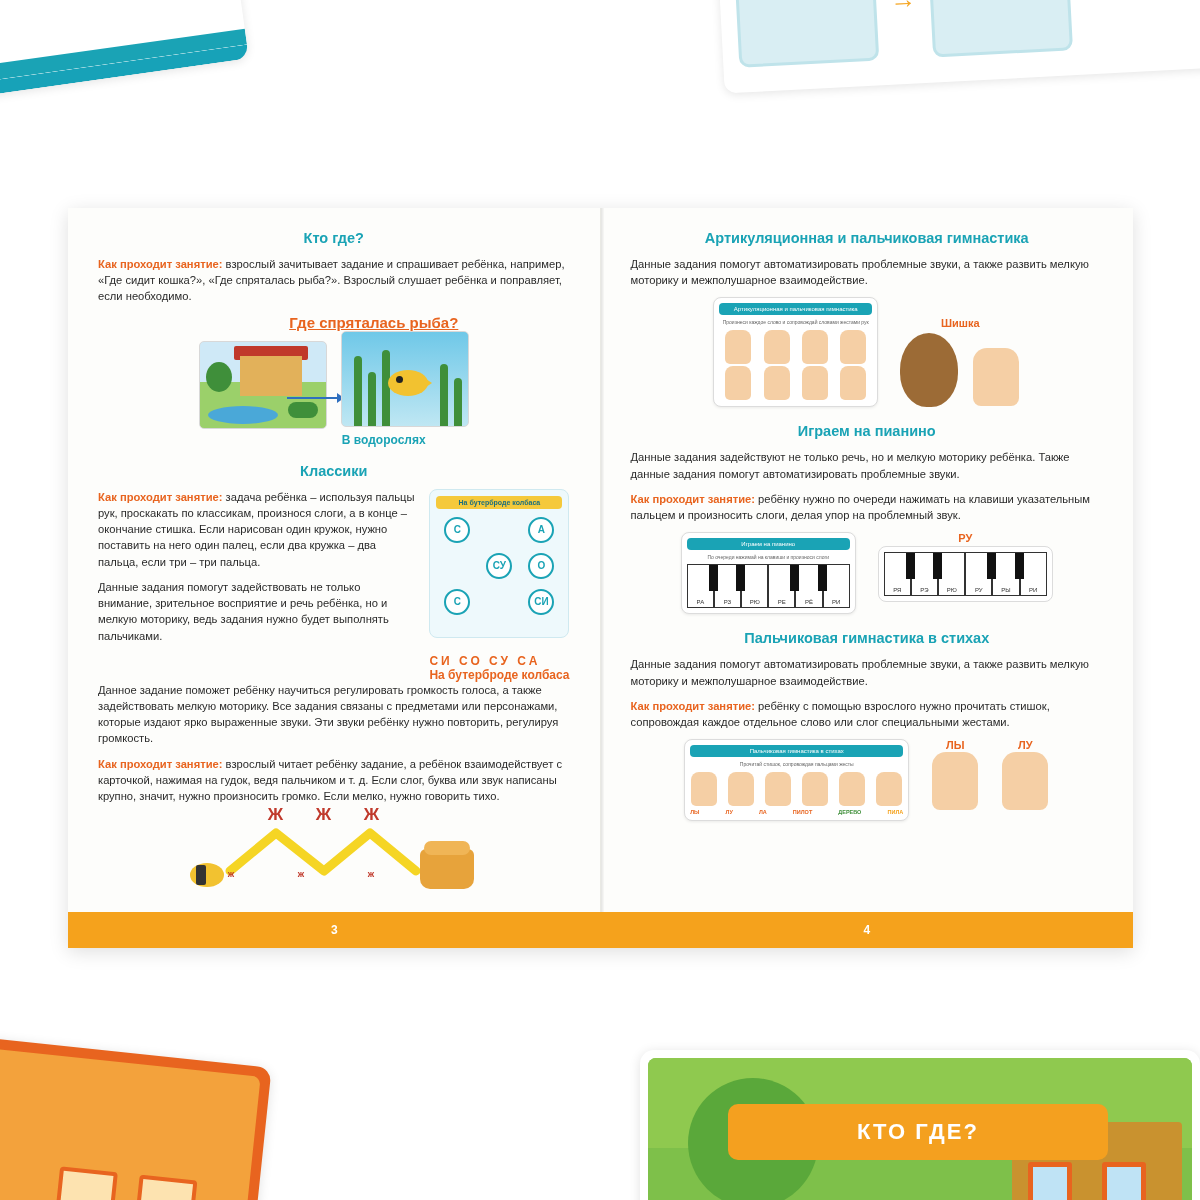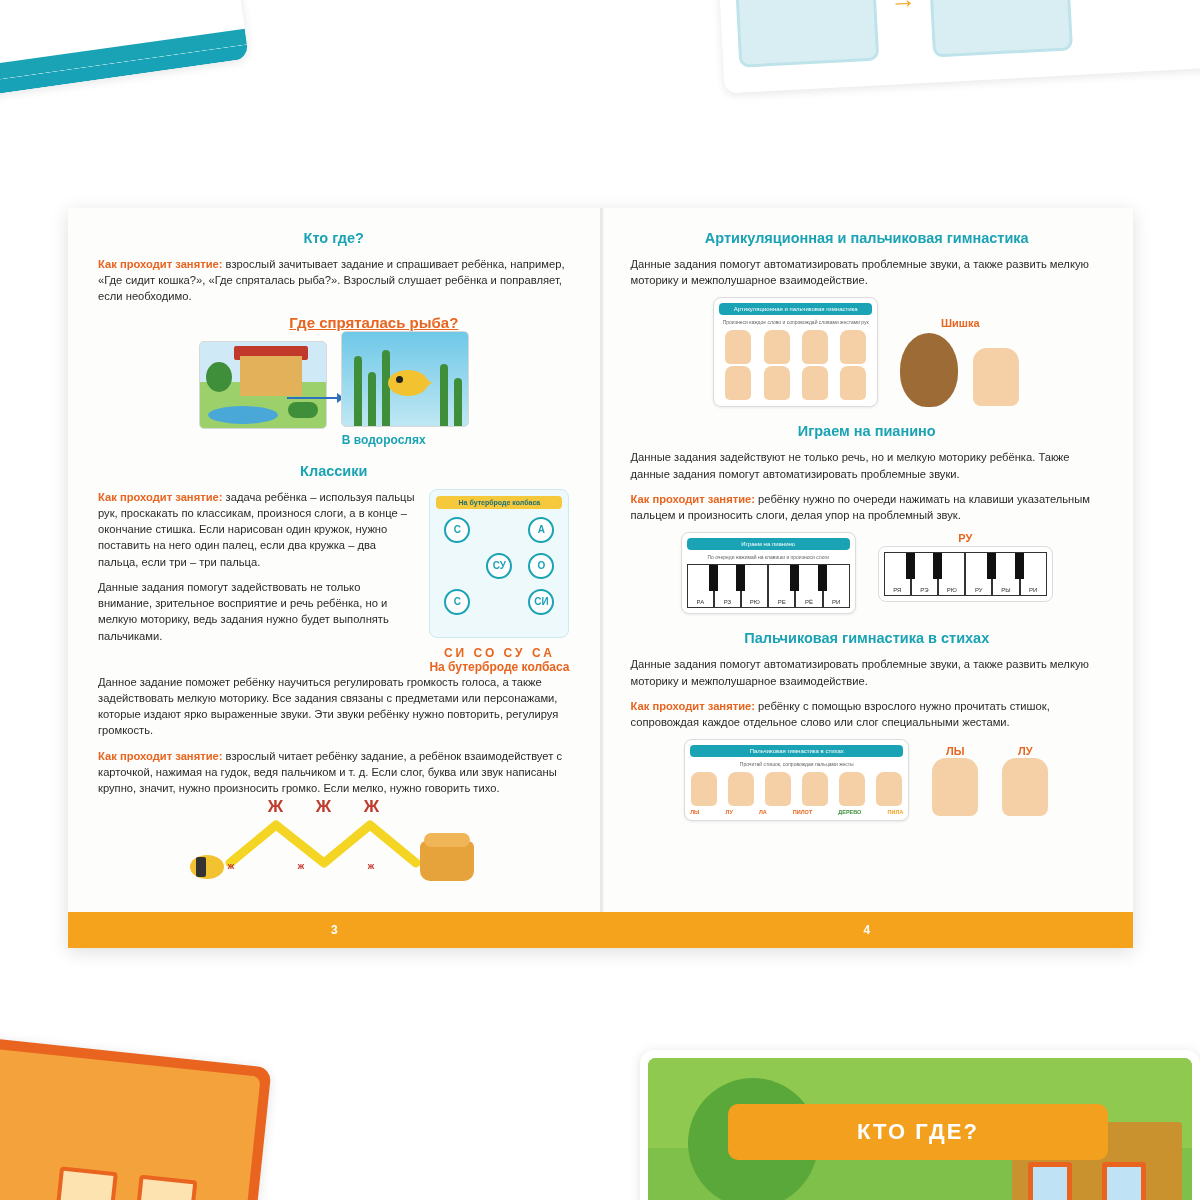--- a/index.html
+++ b/index.html
@@ -134,21 +134,21 @@
   .hop-head{
     background:#f5c93b; color:#1d6f7d; font-size:7px; font-weight:bold;
     text-align:center; border-radius:4px; padding:3px 2px; margin-bottom:8px;
   }
   .hop-grid{ position:relative; height:110px; }
   .hop-circle{
     position:absolute; width:26px; height:26px; border-radius:50%;
     background:#fff; border:2px solid #1aa3b5; color:#1aa3b5;
     font-size:10px; font-weight:bold; display:flex; align-items:center; justify-content:center;
   }
-  .hop-syll{ text-align:center; color:#e8641f; font-weight:bold; font-size:12px; letter-spacing:3px; margin-top:8px;}
+  .hop-syll{ text-align:left; color:#e8641f; font-weight:bold; font-size:12px; letter-spacing:3px; margin-top:16px;}
   .hop-sent{ text-align:center; color:#e8641f; font-weight:bold; font-size:12px; }
 
   
   .zig-wrap{ position:relative; width:300px; height:80px; margin:4px auto 0;}
   .zig-letter{ position:absolute; color:#c0392b; font-weight:bold; }
   .bee{ position:absolute; left:6px; bottom:6px; width:34px; height:24px; background:#f2c230; border-radius:50%; }
   .bee:after{content:""; position:absolute; left:6px; top:2px; width:10px; height:20px; background:#333; border-radius:2px;}
   .honey{ position:absolute; right:10px; bottom:4px; width:54px; height:40px; background:#e7a33b; border-radius:6px 6px 10px 10px;}
   .honey:before{content:""; position:absolute; left:4px; top:-8px; width:46px; height:14px; background:#f0b556; border-radius:8px;}
 
@@ -389,21 +389,21 @@
         </div>
       </div>
     </div>
 
     <h2 class="section-title sub">Пальчиковая гимнастика в стихах</h2>
     <p class="body">Данные задания помогут автоматизировать проблемные звуки, а также развить мелкую моторику и межполушарное взаимодействие.</p>
     <p class="body">
       <span class="lead">Как проходит занятие:</span><span> ребёнку с помощью взрослого нужно прочитать стишок, сопровождая каждое отдельное слово или слог специальными жестами.</span>
     </p>
 
-    <div class="row-center" style="margin-top:8px; align-items:flex-end;">
+    <div class="row-center" style="margin-top:8px; align-items:flex-start;">
       <div class="card-white" style="width:225px;">
         <div class="strip-teal">Пальчиковая гимнастика в стихах</div>
         <div class="mini-text">Прочитай стишок, сопровождая пальцами жесты</div>
         <div style="display:flex; justify-content:space-between;">
           <span class="hand"></span>
           <span class="hand"></span>
           <span class="hand"></span>
           <span class="hand"></span>
           <span class="hand"></span>
           <span class="hand"></span>

